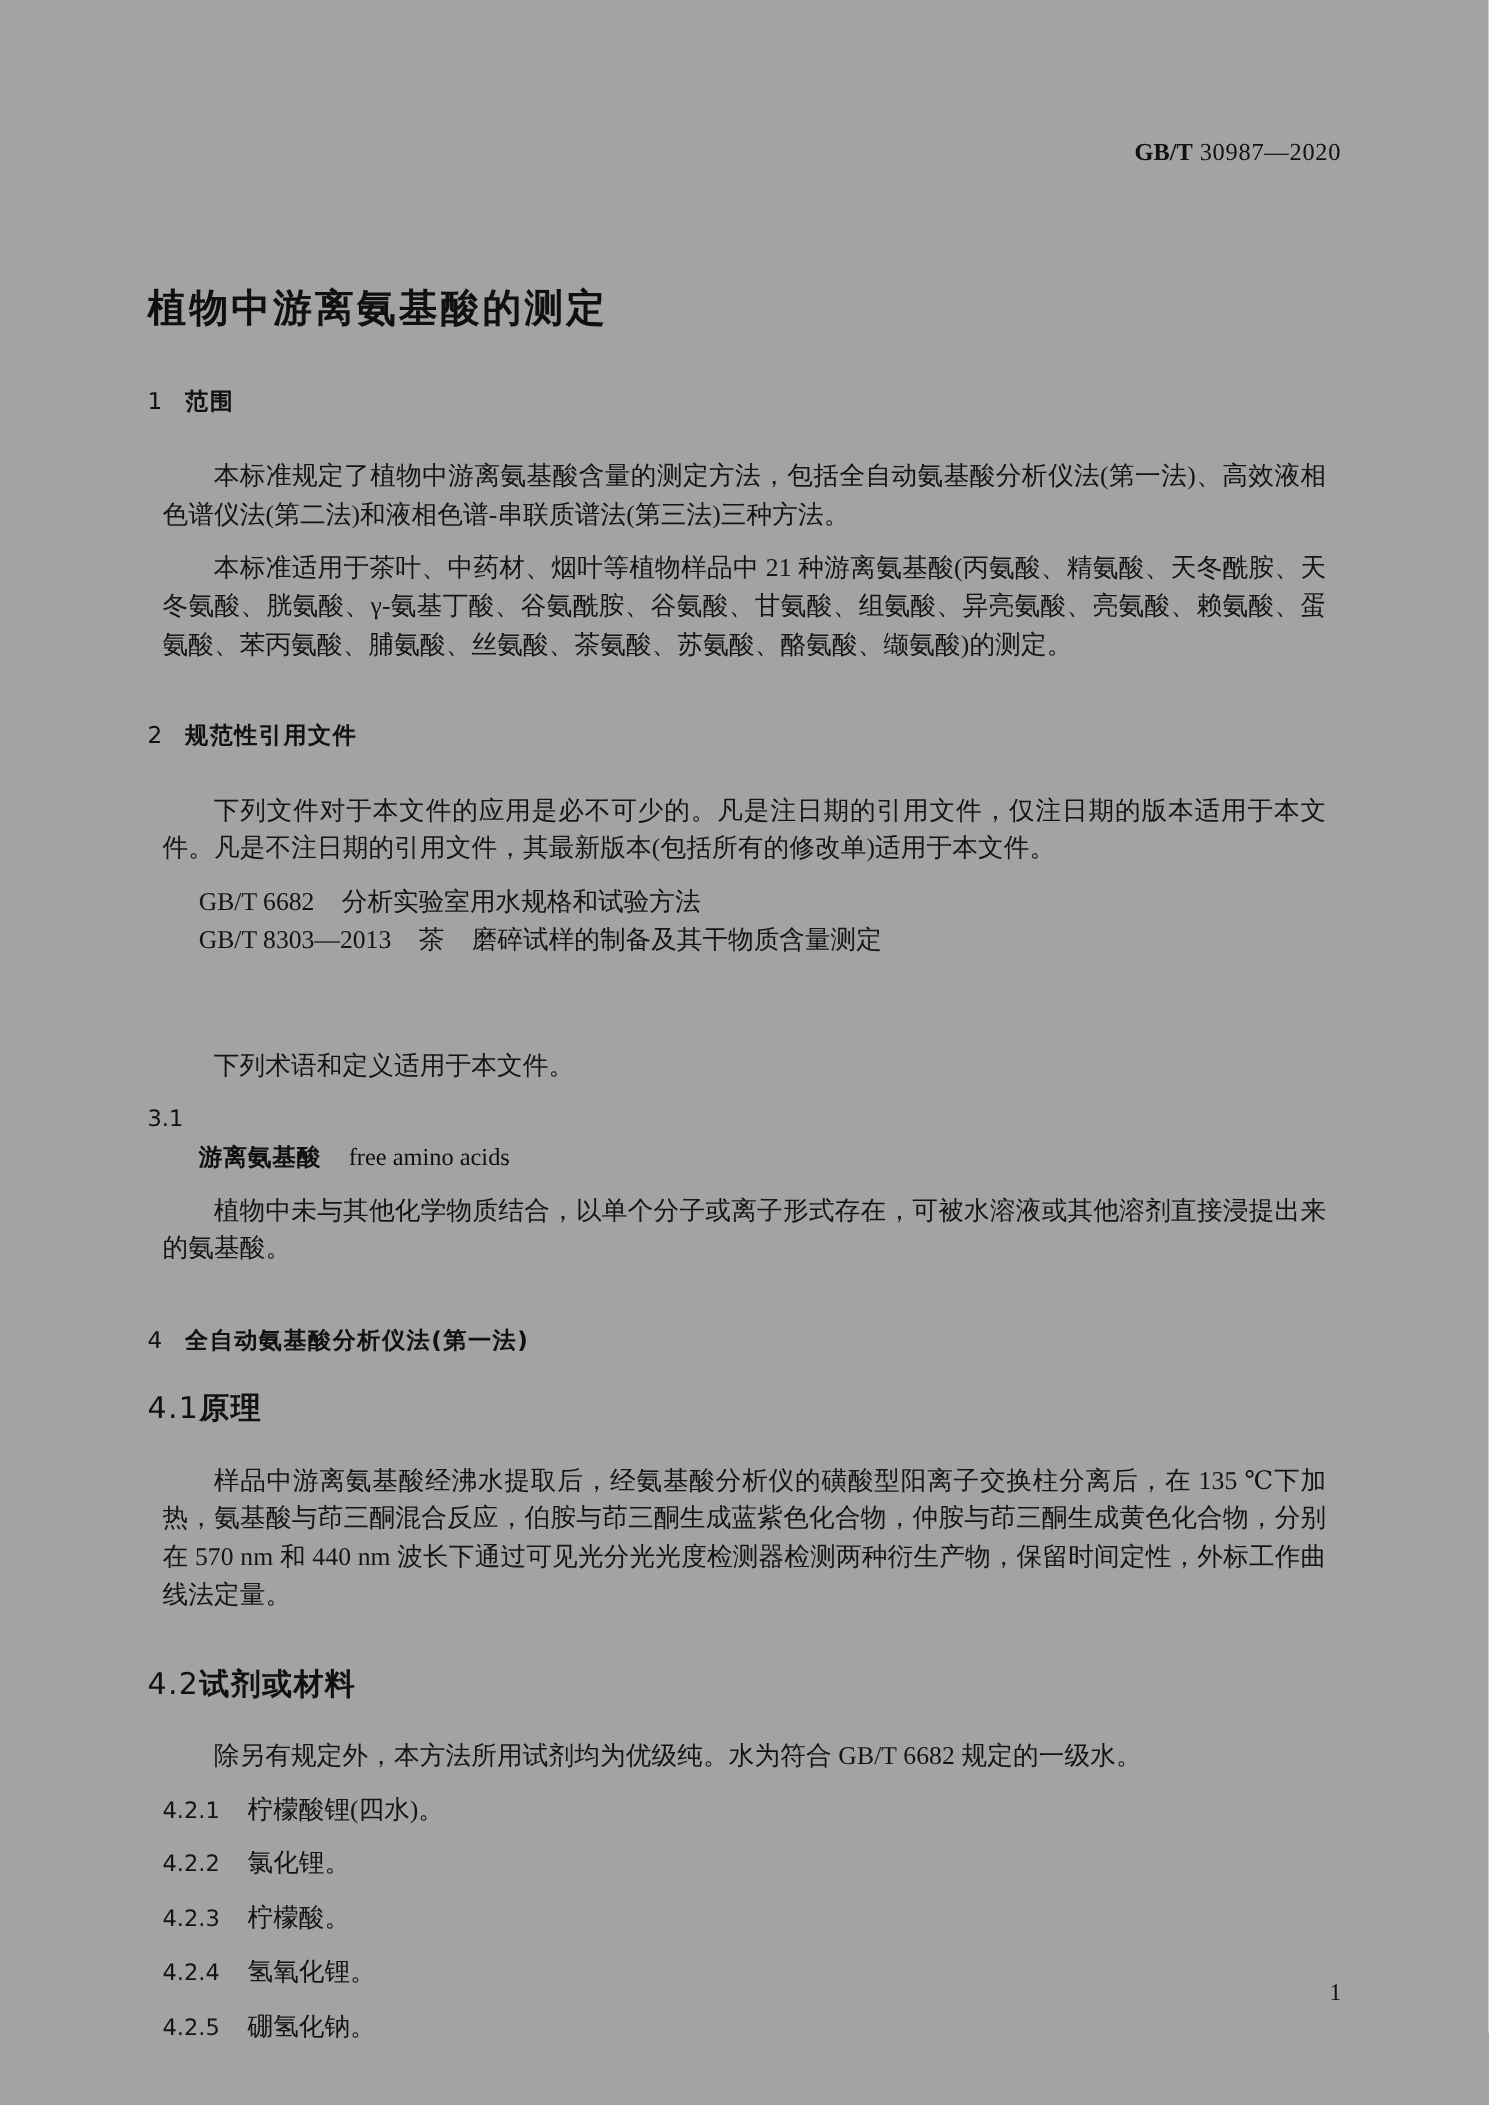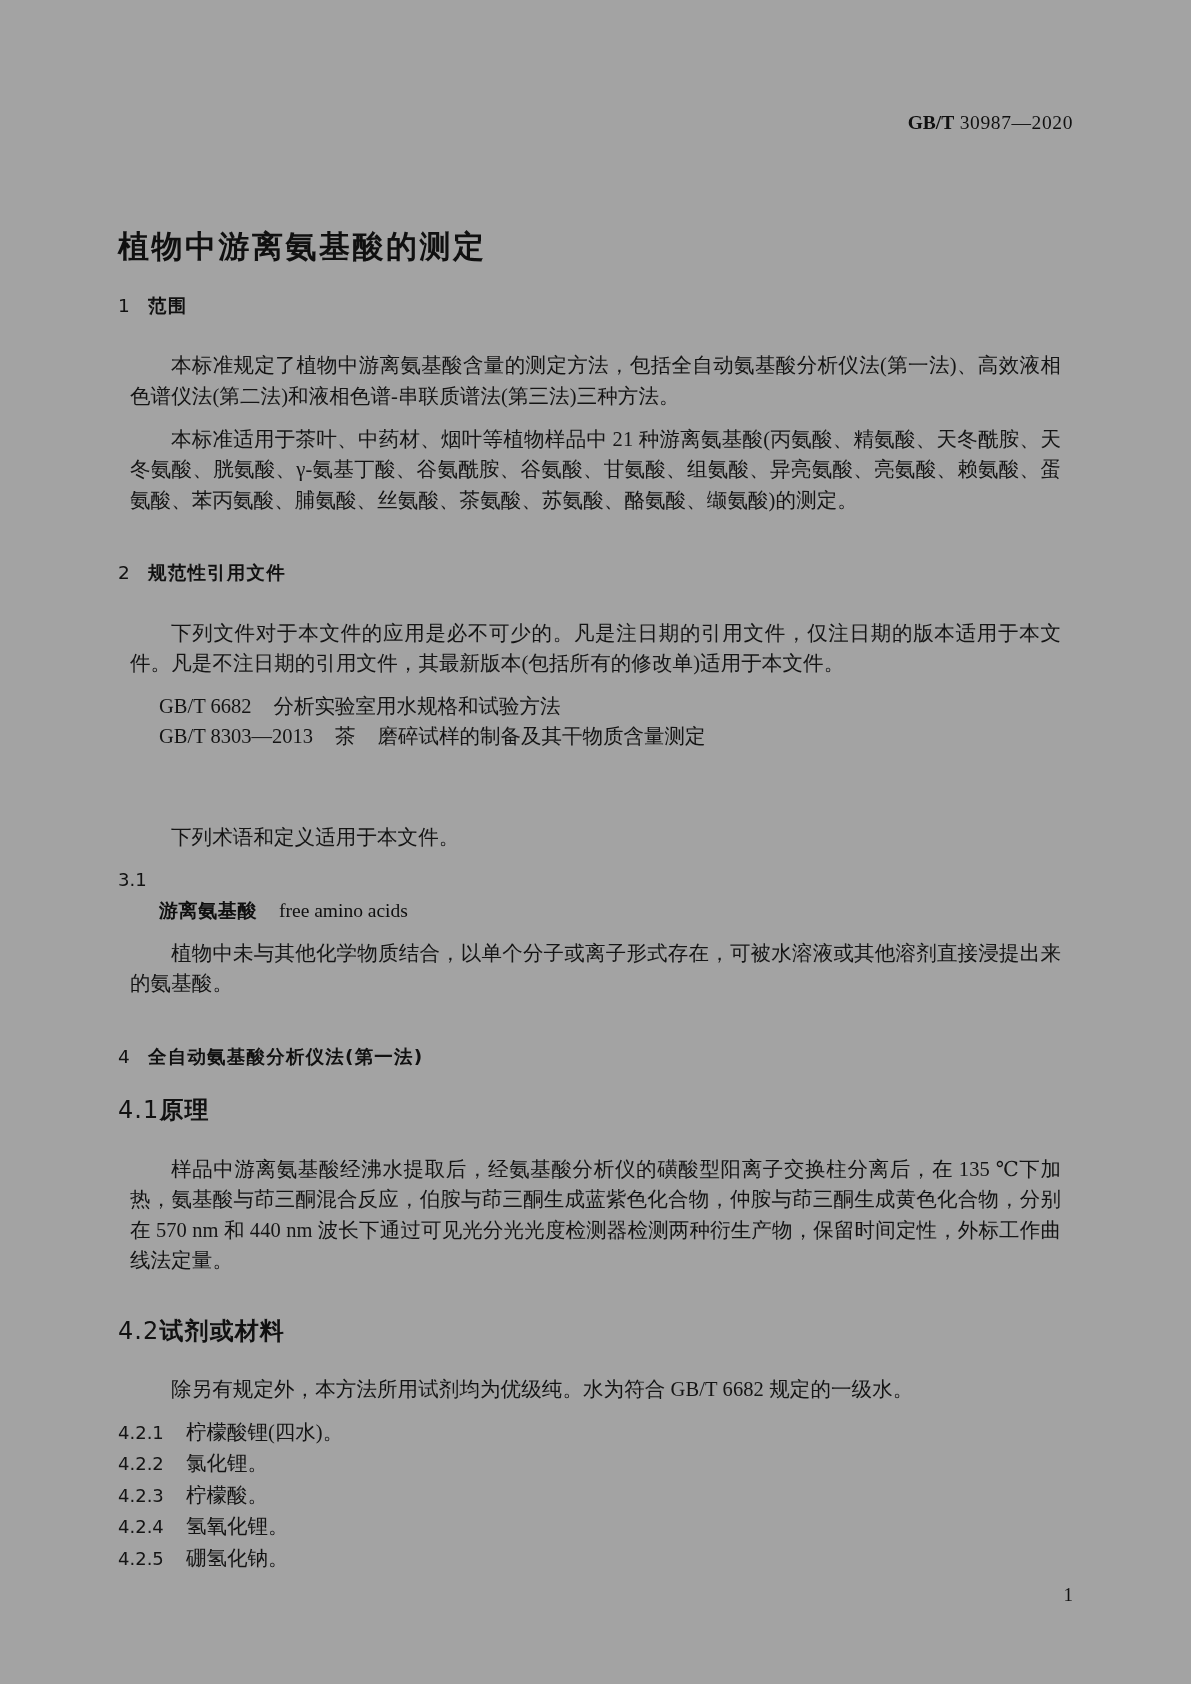--- a/index.html
+++ b/index.html
@@ -47,21 +47,21 @@
     font-weight: bold;
     font-size: 31px;
     letter-spacing: 2.5px;
     color: #101010;
   }
 
   
   .body-area {
     position: absolute;
     left: 118px;
-    top: 296px;
+    top: 312px;
     width: 955px;
   }
 
   h2.clause {
     font-family: "DejaVu Sans", "Liberation Sans", sans-serif;
     font-weight: bold;
     font-size: 18.5px;
     letter-spacing: 1.2px;
     margin: 0;
     padding: 0;
@@ -136,21 +136,21 @@
   }
   .term-name .en {
     font-family: "Liberation Serif", "DejaVu Serif", serif;
     font-weight: normal;
     letter-spacing: 0px;
     font-size: 19.5px;
   }
   .term-name .gap { display: inline-block; width: 22px; }
 
   .item-line {
-    margin: 0;
+    margin: 12px;
     padding: 0;
     font-family: "Liberation Serif", "DejaVu Serif", serif;
     font-size: 20.5px;
     line-height: 31.5px;
     color: #141414;
     white-space: nowrap;
   }
   .item-line .item-num {
     font-family: "DejaVu Sans", "Liberation Sans", sans-serif;
     font-size: 18px;

